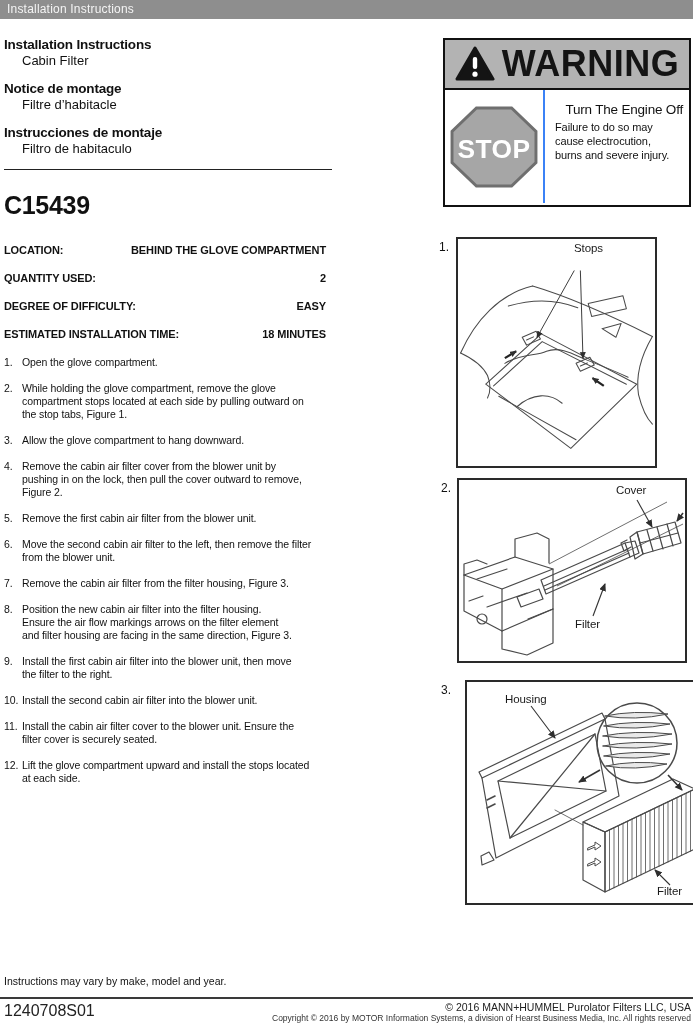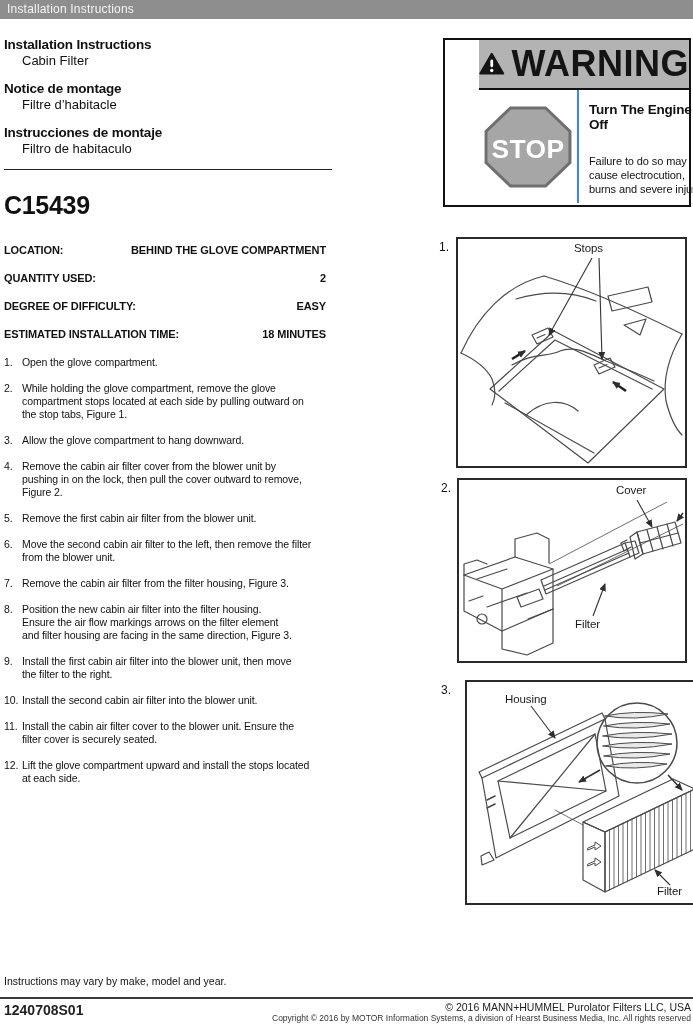--- a/index.html
+++ b/index.html
@@ -22,39 +22,39 @@
   .title-rule { border:none; border-top:1px solid #222; margin:7px 0 0 0; width:328px; }
   .part-number { font-size:25px; font-weight:bold; margin-top:21px; letter-spacing:-.3px; }
   .specs { margin-top:24px; width:322px; }
   .spec-row { display:flex; justify-content:space-between; font-size:11px; font-weight:bold; line-height:13px; margin-bottom:15px; letter-spacing:-.1px; }
   .steps { margin-top:1px; }
   .step { display:flex; font-size:10.5px; line-height:13px; margin-bottom:13px; letter-spacing:-.1px; }
   .step .num { width:18px; flex:0 0 18px; }
   .step .txt { white-space:pre; }
   
   .rightcol { position:absolute; left:437px; top:0; width:256px; height:1010px; }
-  .warnbox { position:absolute; left:6px; top:38px; width:248px; height:169px; border:2px solid #111; background:#fff;padding-left:34px; }
+  .warnbox { position:absolute; left:6px; top:38px; width:248px; height:169px; border:2px solid #111; background:#fff; }
   .warn-head { height:50px; background:#b3b3b3; border-bottom:2px solid #111; display:flex; align-items:center; justify-content:center; gap:7px; }
   .warn-word { font-size:36px; font-weight:bold; color:#141414; letter-spacing:0.5px; line-height:1; }
   .warn-body { display:flex; height:113px; }
   .warn-stop-cell { width:100px; flex:0 0 100px; border-right:2px solid #3b82f6; display:flex; align-items:center; justify-content:center; }
   .warn-text-cell { flex:1; padding:12px 6px 0 10px; }
-  .warn-headline { font-size:13.5px; font-weight:bold; letter-spacing:-.2px; margin-bottom:22px; }
+  .warn-headline { font-size:13.5px; font-weight:normal; letter-spacing:-.2px; margin-bottom:3px;text-align:right; }
   .warn-note { font-size:11px; line-height:14px; white-space:pre; letter-spacing:-.1px; }
   .fig { position:absolute; border:2px solid #2a2a2a; background:#fff; }
   .fig svg { display:block; width:100%; height:100%; }
   .fignum { position:absolute; font-size:12px; color:#111; }
   .figlabel { position:absolute; font-size:11.5px; color:#1a1a1a; letter-spacing:-.1px; background:transparent; }
-  #fig1 { left:19px; top:237px; width:231px; height:231px; }
+  #fig1 { left:19px; top:237px; width:201px; height:231px; }
   #fig2 { left:20px; top:478px; width:230px; height:185px; }
   #fig3 { left:28px; top:680px; width:231px; height:225px; }
   
   .foot-note { position:absolute; left:4px; top:975px; font-size:10.5px;text-align:right; }
   .foot-rule { position:absolute; left:0; top:997px; width:693px; border-top:2px solid #3a3a3a; }
-  .foot-doc { position:absolute; left:4px; top:1002px; font-size:14px; color:#222;font-weight:bold; }
+  .foot-doc { position:absolute; left:4px; top:1002px; font-size:16px; color:#222; }
   .foot-cr1 { position:absolute; right:2px; top:1001px; font-size:10.5px; color:#222; }
   .foot-cr2 { position:absolute; right:2px; top:1013px; font-size:8.5px; color:#333; }
   svg text { font-family:"Liberation Sans", sans-serif; }
 </style>
 </head>
 <body>
 
 <div class="page">
 
   <div class="topbar">

